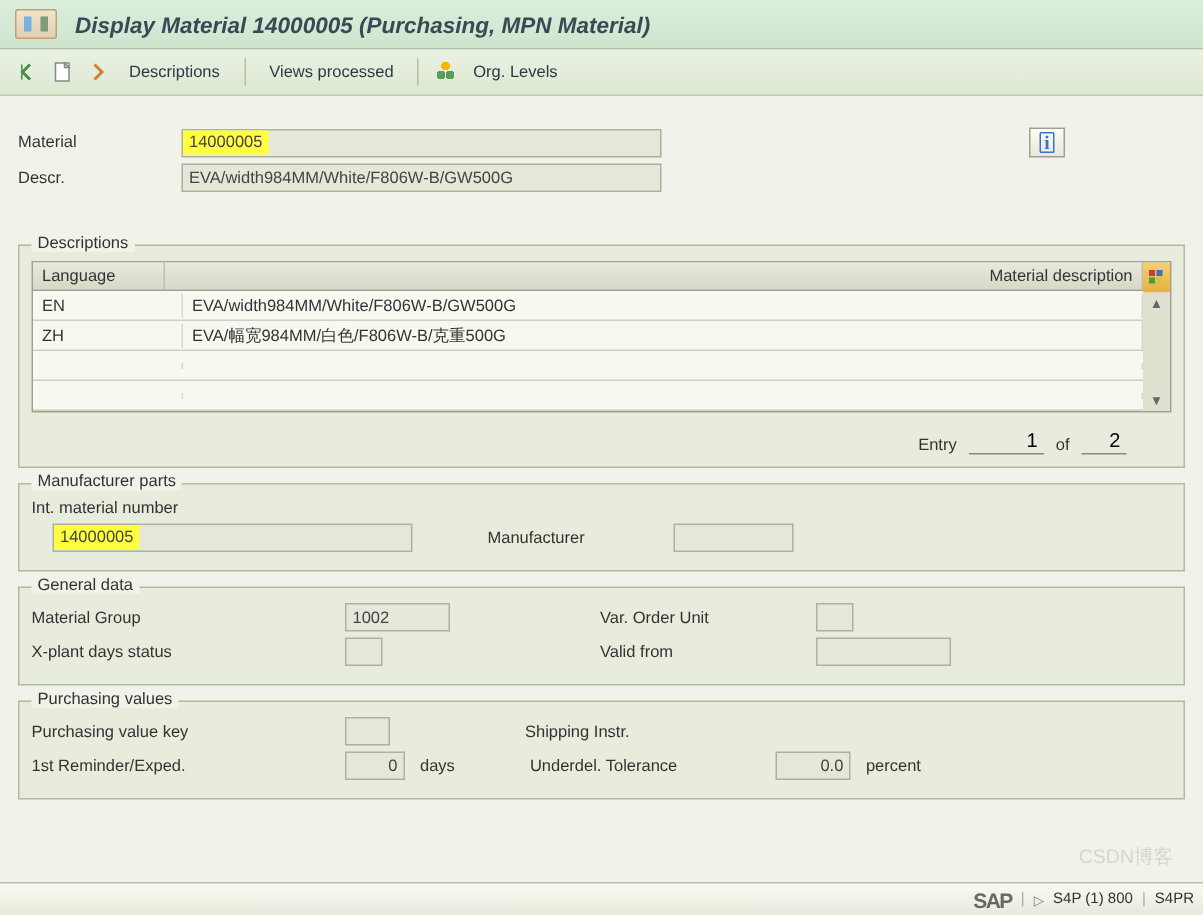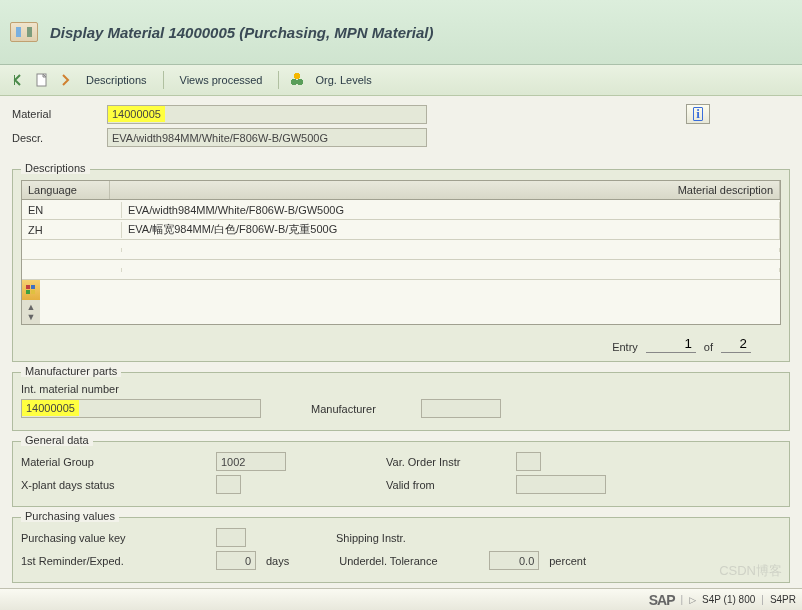--- a/index.html
+++ b/index.html
@@ -8,22 +8,22 @@
     font-family: Arial, sans-serif;
     font-size: 11px;
     background: #f2f2ea;
     color: #333;
     width: 802px;
     height: 610px;
     overflow: hidden;
   }
   .title-bar {
     display: flex;
-    align-items: center;
-    padding: 22px 10px;
+    align-items: flex-end;
+    padding: 6px 10px;
     background: linear-gradient(#dceedc, #cfe4cf);
     border-bottom: 1px solid #aac0aa;
   }
   .title-icon {
     width: 28px;
     height: 20px;
     background: linear-gradient(#f0e4cc, #e0d0b0);
     border: 1px solid #c0a070;
     border-radius: 2px;
     margin-right: 12px;
@@ -70,40 +70,41 @@
     display: inline-block;
     width: 12px;
     height: 12px;
     background:
       radial-gradient(circle at 50% 25%, #f5b800 0 3px, transparent 3px),
       radial-gradient(circle at 25% 75%, #5a9e5a 0 3px, transparent 3px),
       radial-gradient(circle at 75% 75%, #5a9e5a 0 3px, transparent 3px);
   }
   .sep { width: 1px; height: 18px; background: #b0c0a0; margin: 0 4px; }
 
-  .form-area { padding: 8px 12px; }
+  .form-area { padding: 21px 12px; }
   .row {
     display: flex;
     align-items: center;
     margin-bottom: 4px;
     gap: 10px;
   }
   .label { min-width: 85px; }
   .label-wider { min-width: 185px; }
   .input {
     border: 1px solid #b0b0a0;
     background: #fafaf4;
     padding: 2px 4px;
     height: 19px;
     font-family: inherit;
     font-size: 11px;
   }
   .input.readonly {
     background: #e4e8d8;
     color: #444;
+    margin-left: 14px;
   }
   .highlight {
     background: #ffff40 !important;
     display: inline-block;
   }
   .info-icon-btn {
     border: 1px solid #a0a090;
     background: linear-gradient(#fdfdf0, #e8e8d8);
     padding: 3px 6px;
     cursor: pointer;
@@ -140,21 +141,20 @@
     background: #f2f2ea;
     padding: 0 4px;
     font-size: 11px;
   }
   .group-body { padding: 10px 8px 8px 8px; }
 
   .table-container {
     border: 1px solid #a0a090;
     background: #f8f8f0;
     position: relative;
-    flex-direction: column;
   }
   .table-header {
     display: flex;
     background: linear-gradient(#e8e8dc, #d8d8c8);
     border-bottom: 1px solid #a0a090;
   }
   .th {
     padding: 3px 6px;
     border-right: 1px solid #c0c0b0;
     font-size: 11px;
@@ -367,21 +367,21 @@
   </div>
 </div>
 
 <div class="group-box">
   <div class="group-title">General data</div>
   <div class="group-body">
     <div class="row">
       <div class="label-wider">Material Group</div>
       <input class="input readonly" style="width: 70px;" value="1002">
       <div style="width:80px"></div>
-      <div style="width:120px">Var. Order Instr</div>
+      <div style="width:120px">Var. Order Unit</div>
       <input class="input readonly" style="width: 25px;" value="">
     </div>
     <div class="row">
       <div class="label-wider">X-plant days status</div>
       <input class="input readonly" style="width: 25px;" value="">
       <div style="width:125px"></div>
       <div style="width:120px">Valid from</div>
       <input class="input readonly" style="width: 90px;" value="">
     </div>
   </div>

